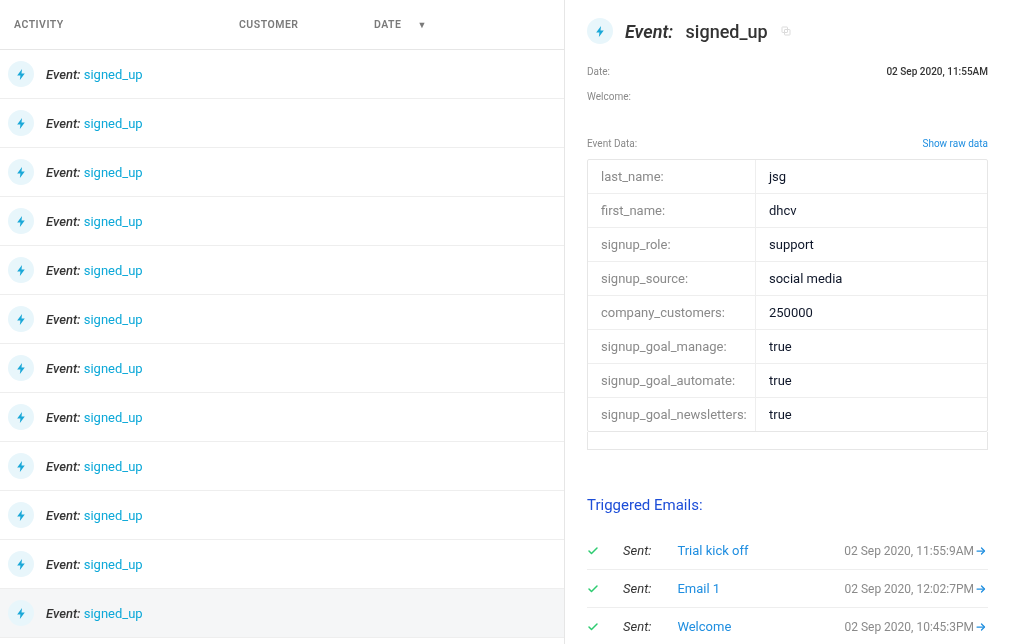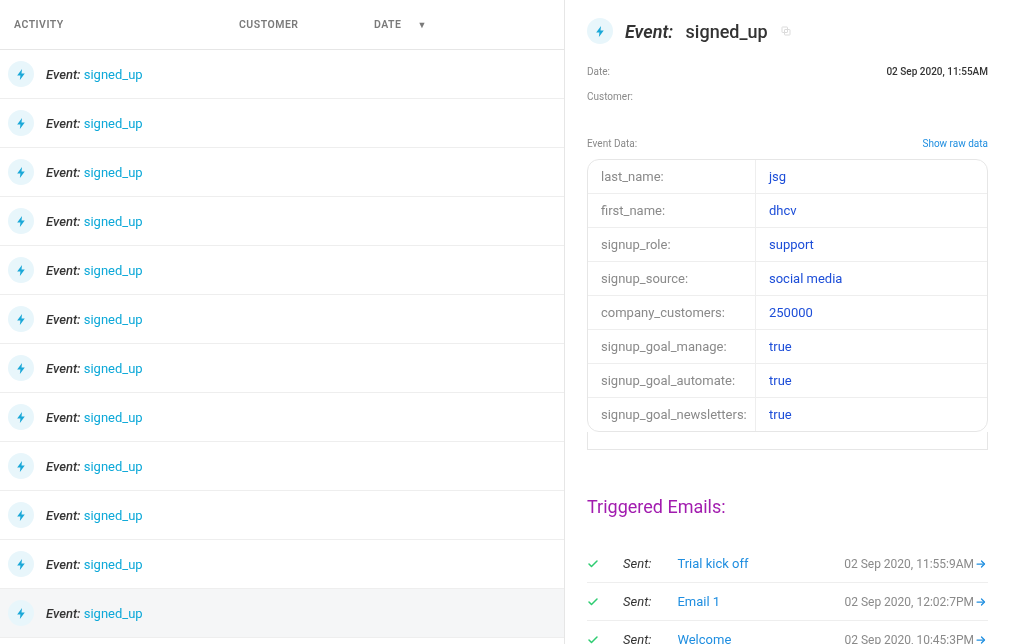--- a/index.html
+++ b/index.html
@@ -103,51 +103,51 @@
   justify-content: space-between;
   align-items: center;
   font-size: 10px;
   color: #8a8a8a;
   margin-top: 36px;
   margin-bottom: 10px;
 }
 .section-header a { color: #1f8ee0; text-decoration: none; cursor: pointer; }
 .event-data-table {
   border: 1px solid #e6e6e6;
-  border-radius: 12px;
+  border-radius: 2px;
   overflow: hidden;
 }
 .ed-row {
   display: flex;
   border-bottom: 1px solid #eee;
   font-size: 13px;
 }
 .ed-row:last-child { border-bottom: none; }
 .ed-key {
   width: 168px;
   padding: 9px 13px;
   color: #8a8a8a;
   border-right: 1px solid #eee;
 }
 .ed-val {
   flex: 1;
   padding: 9px 13px;
-  color: #1d4ed8;
+  color: #0f172a;
 }
 .empty-row {
   height: 18px;
   border: 1px solid #e6e6e6;
   border-top: none;
   background: #fff;
 }
 .triggered-label {
-  font-size: 18px;
-  color: #a21caf;
+  font-size: 15px;
+  color: #1d4ed8;
   margin-top: 46px;
-  margin-bottom: 28px;
+  margin-bottom: 18px;
 }
 .email-row {
   display: flex;
   align-items: center;
   justify-content: space-between;
   padding: 11px 0;
   border-bottom: 1px solid #eee;
   font-size: 13px;
 }
 .email-left { display: flex; align-items: center; gap: 24px; }
@@ -327,21 +327,21 @@
           <rect x="4" y="4" width="11" height="11" rx="1"></rect>
         </svg>
     </div>
   </div>
 
   <div class="meta-row">
     <span>Date:</span>
     <span class="meta-value">02 Sep 2020, 11:55AM</span>
   </div>
   <div class="meta-row">
-    <span>Customer:</span>
+    <span>Welcome:</span>
     <span class="meta-value"></span>
   </div>
 
   <div class="section-header">
     <span>Event Data:</span>
     <a>Show raw data</a>
   </div>
 
   <div class="event-data-table" id="event-data-table">
       <div class="ed-row">

